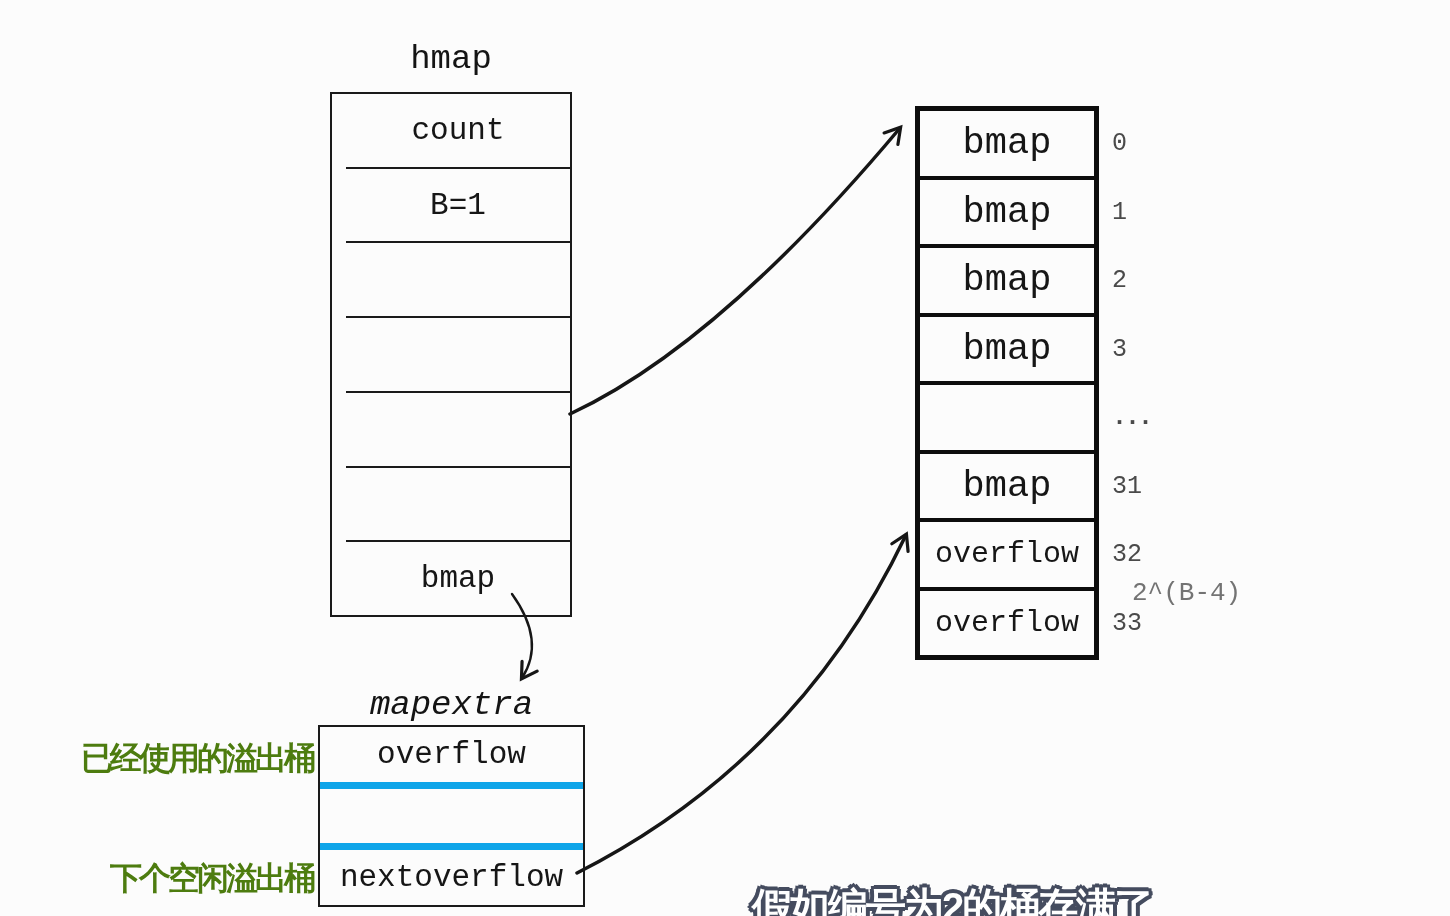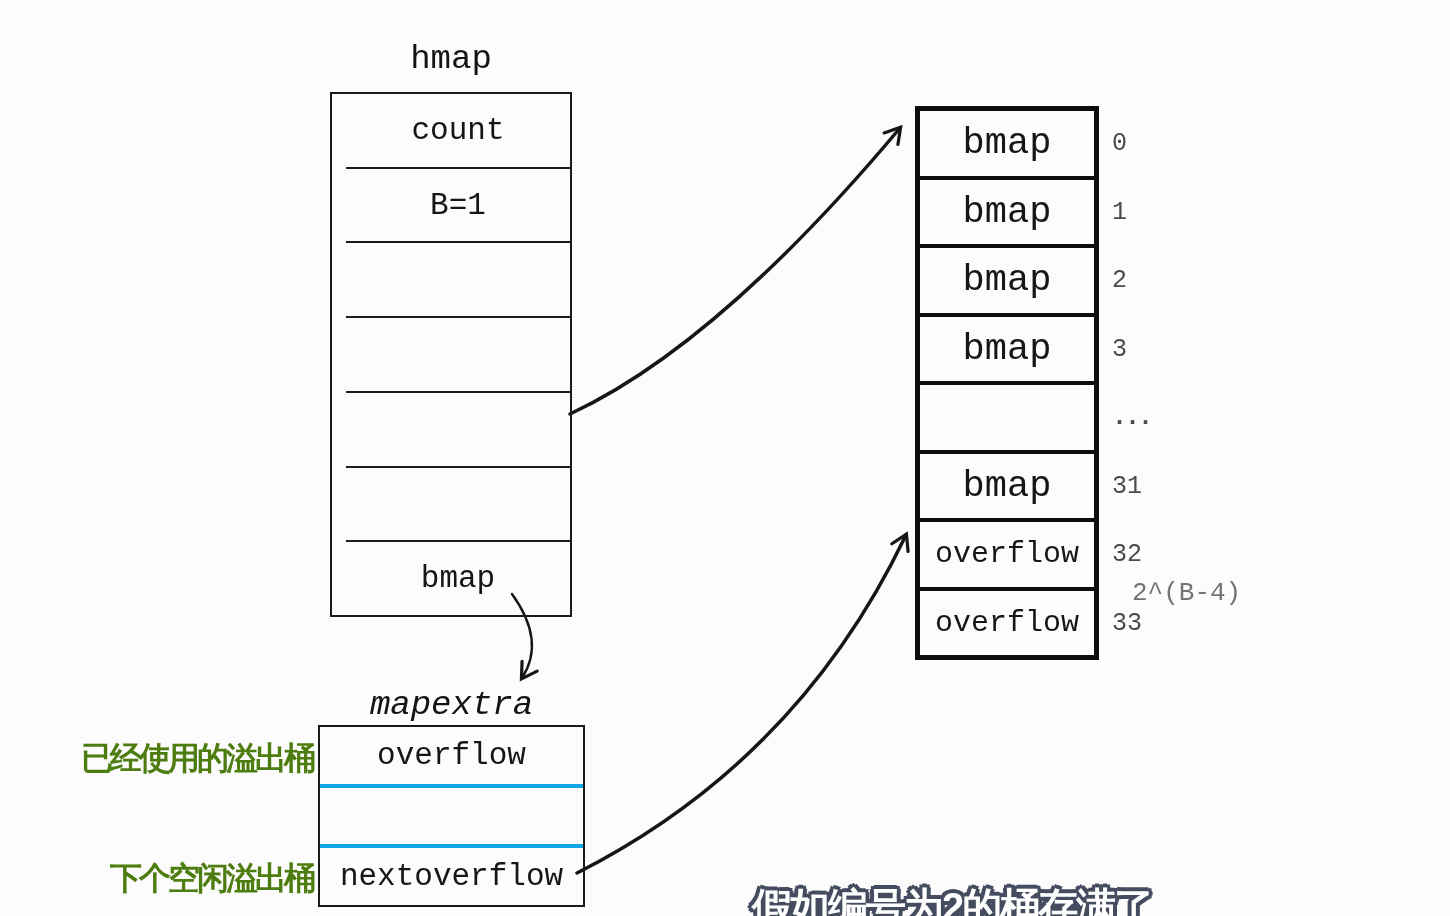--- a/index.html
+++ b/index.html
@@ -25,21 +25,21 @@
   .bmap-box .row:first-child{border-top:none;}
   .bmap-box .row.small-label{font-size:30px;}
   .bmap-box .idx{
     position:absolute;left:calc(100% + 18px);top:50%;transform:translateY(-50%);
     font-size:25px;color:#4a4a4a;white-space:nowrap;
   }
   .bmap-box .row.ellipsis-row .idx{font-weight:bold;letter-spacing:-2px;}
 
   
   .mapextra-box{left:318px;top:725px;width:267px;height:182px;border:2px solid #1a1a1a;}
-  .mapextra-box .row{border-top:4px solid #0ea5e9;font-size:31px;}
+  .mapextra-box .row{border-top:7px solid #0ea5e9;font-size:31px;}
   .mapextra-box .row:first-child{border-top:none;}
 
   .struct-title{position:absolute;text-align:center;font-size:34px;color:#141414;}
   .hmap-title{left:330px;top:40px;width:242px;}
   .mapextra-title{left:318px;top:686px;width:267px;font-style:italic;}
 
   .size-note{position:absolute;left:1132px;top:578px;font-size:26px;color:#737373;}
 
   .cn-label{
     position:absolute;width:293px;text-align:right;

